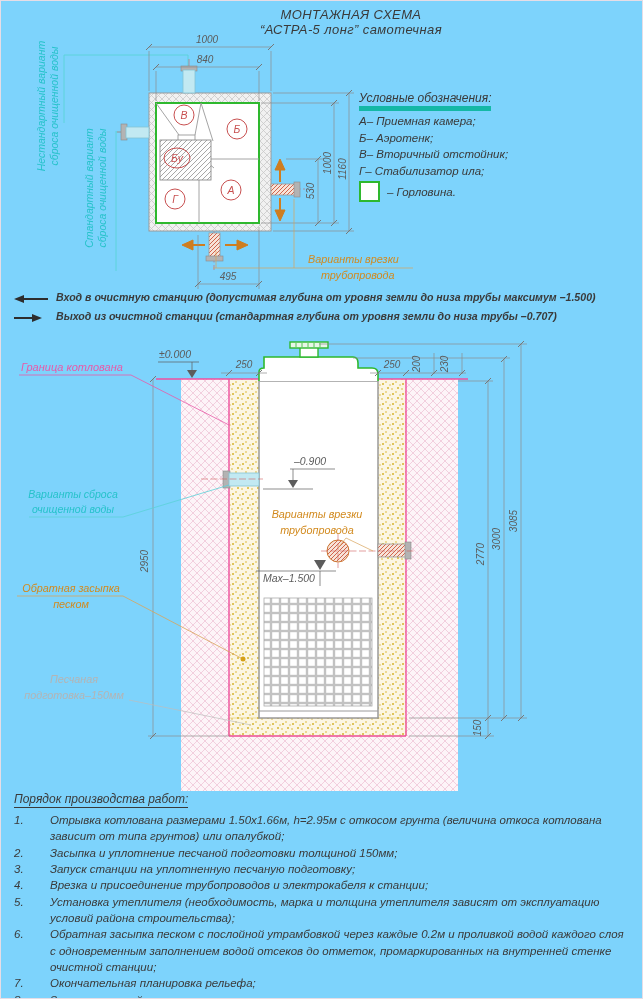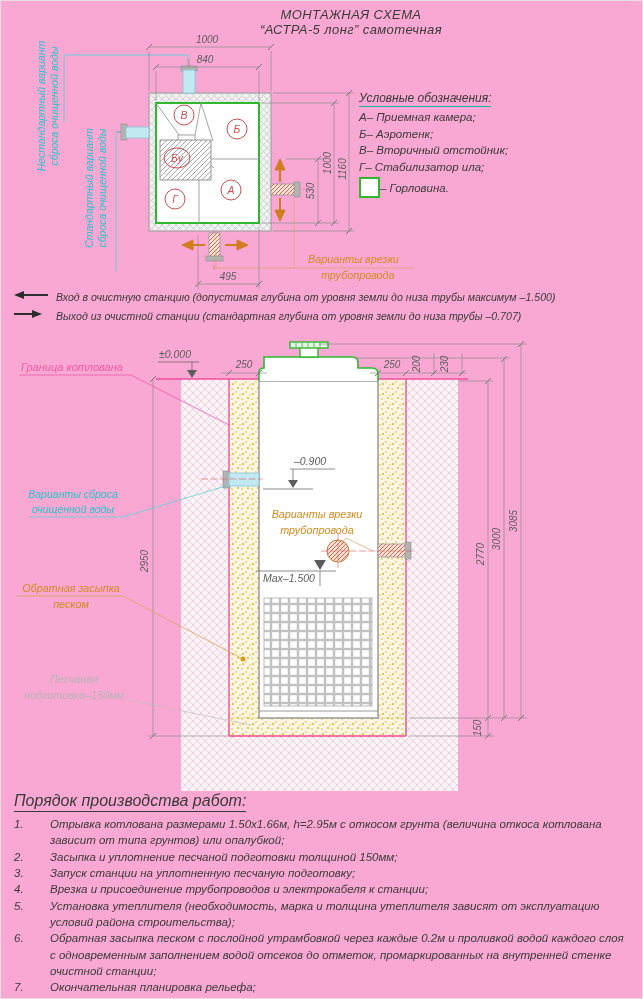--- a/index.html
+++ b/index.html
@@ -1,37 +1,37 @@
 <!DOCTYPE html>
 <html><head>
 <meta charset="utf-8">
 <style>
   html,body{margin:0;padding:0;background:#fff;}
-  .page{position:relative;width:641px;height:997px;background:#f9a8d4;border:1px solid #e6dde6;
+  .page{position:relative;width:641px;height:997px;background:#7dd3fc;border:1px solid #e6dde6;
         font-family:"Liberation Sans",sans-serif;overflow:hidden;}
   .abs{position:absolute;}
   
   .title{left:60px;top:6px;width:580px;text-align:center;color:#3a3a3a;
          font-style:italic;font-size:13px;line-height:15px;letter-spacing:.4px;}
   
   .legend{left:358px;top:90px;width:275px;color:#3a3a3a;font-style:italic;font-size:11.5px;}
-  .legend .lt{display:inline-block;border-bottom:1px solid #14b8a6;padding-bottom:1px;margin-bottom:4px;font-size:12px;}
+  .legend .lt{display:inline-block;border-bottom:5px solid #14b8a6;padding-bottom:1px;margin-bottom:4px;font-size:12px;}
   .legend .li{margin:0 0 4.5px 0;}
-  .legend .neck{display:flex;align-items:center;gap:0;margin-top:2px;}
+  .legend .neck{display:flex;align-items:center;gap:7px;margin-top:2px;}
   .legend .sq{width:17px;height:17px;border:2px solid #2eb82e;background:#fff;}
   
   .ionotes{left:13px;top:290px;width:624px;color:#3a3a3a;font-style:italic;font-size:10.6px;}
-  .iorow{display:flex;align-items:flex-start;margin-bottom:7px;white-space:nowrap;}
+  .iorow{display:flex;align-items:flex-end;margin-bottom:7px;white-space:nowrap;font-weight:bold;}
   .ar{display:flex;align-items:center;width:42px;flex:0 0 42px;}
   .tail{height:1.6px;background:#2d2d2d;}
   .tl{width:0;height:0;border-top:4px solid transparent;border-bottom:4px solid transparent;border-right:10px solid #2d2d2d;}
   .tr{width:0;height:0;border-top:4px solid transparent;border-bottom:4px solid transparent;border-left:10px solid #2d2d2d;}
   
   .worklist{left:13px;top:791px;width:618px;color:#3a3a3a;font-style:italic;font-size:11.5px;}
-  .worklist .wt{display:inline-block;border-bottom:1px solid #3a3a3a;padding-bottom:1px;margin-bottom:4px;font-size:16px;}
+  .worklist .wt{display:inline-block;border-bottom:1px solid #3a3a3a;padding-bottom:1px;margin-bottom:4px;font-size:12px;}
   .wl-row{display:grid;grid-template-columns:36px 1fr;line-height:1.42;}
   
   text{font-family:"Liberation Sans",sans-serif;font-style:italic;}
   .dimtxt{fill:#5c5c5c;font-size:10px;}
   .ltr{fill:#c85050;font-size:10.5px;}
   .cy{fill:#26c2ca;font-size:10.5px;}
   .orx{fill:#d28a1e;font-size:10.8px;}
   .mg{fill:#e85aa8;font-size:11px;}
   .gr{fill:#b4b4b4;font-size:10.8px;}
   .lvl{fill:#5c5c5c;font-size:10.5px;}

